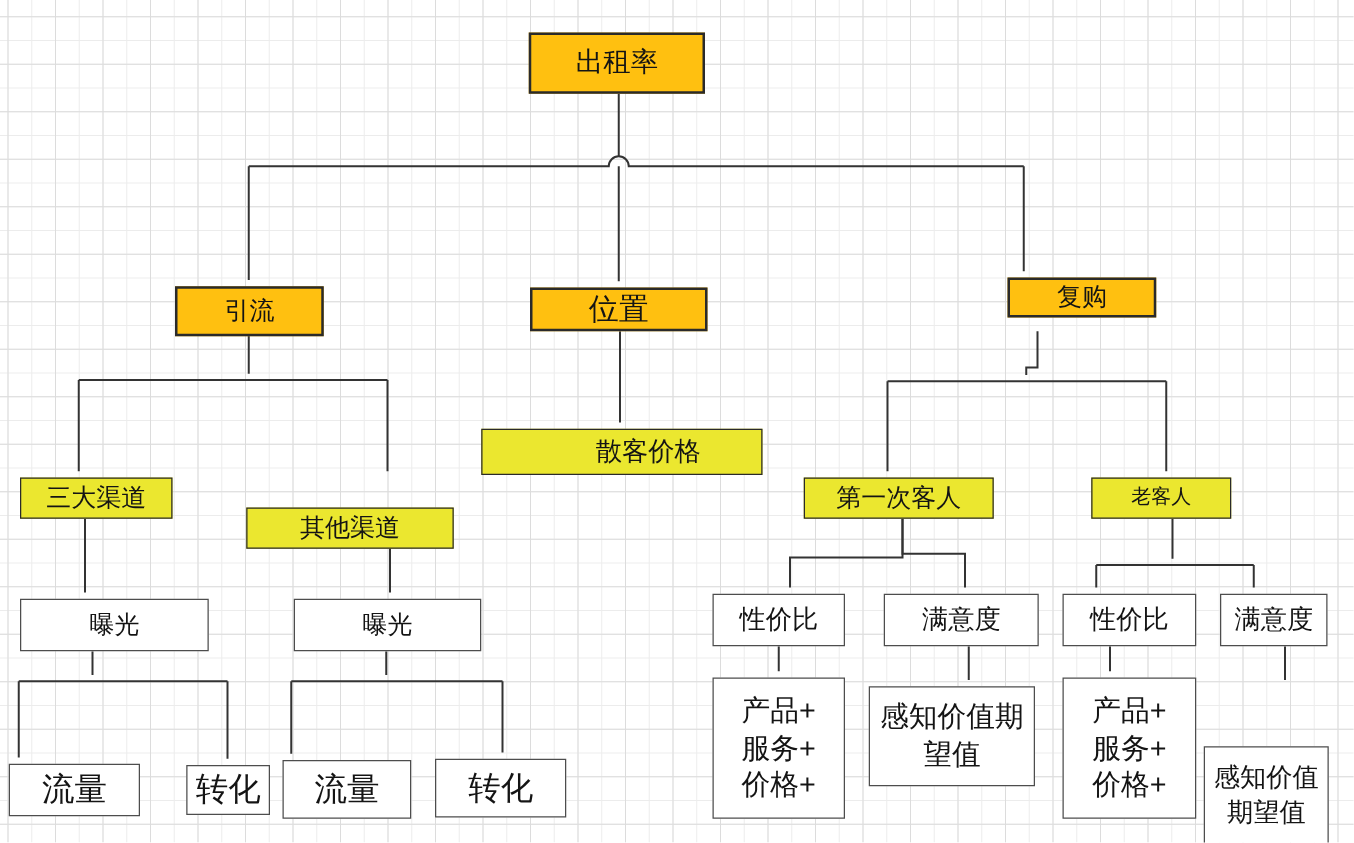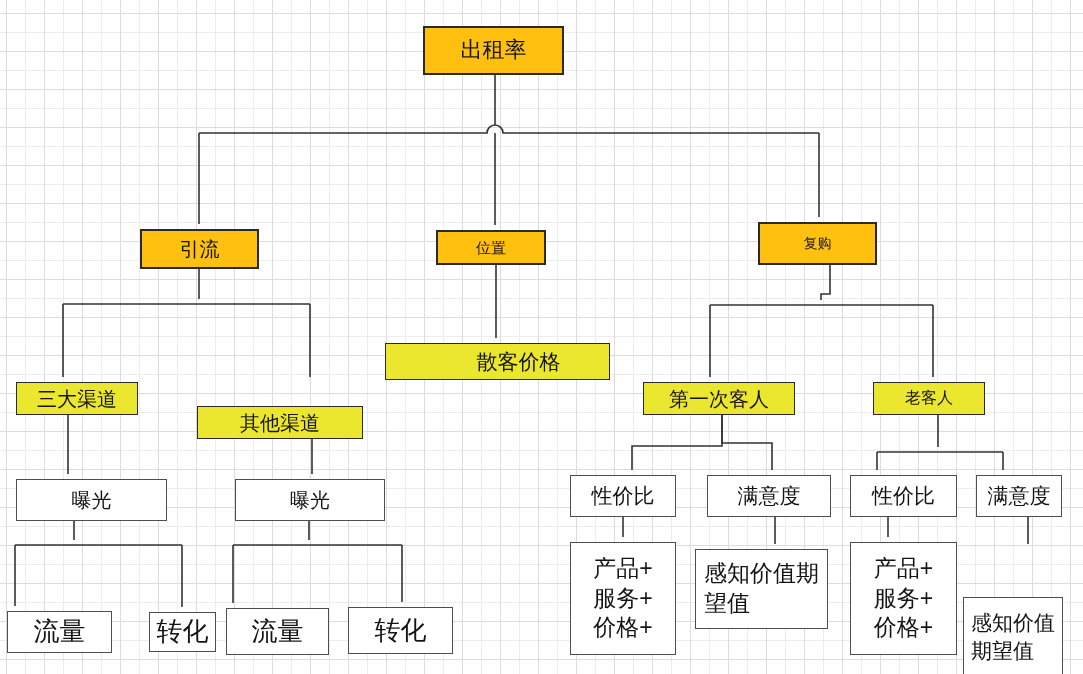--- a/index.html
+++ b/index.html
@@ -16,21 +16,21 @@
       linear-gradient(#ececec 1px, transparent 1px),
       linear-gradient(90deg, #ececec 1px, transparent 1px);
     background-size:38px 38px,38px 38px,19px 19px,19px 19px;
     background-position:6px 13px;
   }
   #connector-layer{position:absolute;left:0;top:0;z-index:2;}
   #connector-layer path{fill:none;stroke-width:1.6px;}
   .node{
     position:absolute;z-index:3;box-sizing:border-box;
     display:flex;align-items:center;justify-content:center;
-    text-align:left;white-space:pre-line;line-height:1.3;
+    text-align:center;white-space:pre-line;line-height:1.3;
     color:#141414;padding:1px 2px;cursor:default;
   }
   .node.orange{border:2px solid #2a2a2a;}
   .node.yellow{border:1.5px solid #2a2a2a;}
   .node.white{border:1.5px solid #4d4d4d;background:#ffffff;}
 </style>
 </head>
 <body>
 
 <div id="canvas">
@@ -70,22 +70,22 @@
       <path d="M877 452 L1003 452" stroke="#333333"></path>
       <path d="M877 452 L877 470" stroke="#333333" marker-end="url(#arrowhead)"></path>
       <path d="M1003 452 L1003 470" stroke="#333333" marker-end="url(#arrowhead)"></path>
       <path d="M623 517 L623 537" stroke="#333333" marker-end="url(#arrowhead)"></path>
       <path d="M775 517 L775 544" stroke="#333333" marker-end="url(#arrowhead)"></path>
       <path d="M888 517 L888 537" stroke="#333333" marker-end="url(#arrowhead)"></path>
       <path d="M1028 517 L1028 544" stroke="#333333" marker-end="url(#arrowhead)"></path>
     </svg>
 <div class="node orange" style="left: 423px; top: 26px; width: 141px; height: 49px; font-size: 22px; background: rgb(255, 192, 16);">出租率</div>
     <div class="node orange" style="left: 140px; top: 229px; width: 119px; height: 40px; font-size: 20px; background: rgb(255, 192, 16);">引流</div>
-    <div class="node orange" style="left: 436px; top: 230px; width: 110px; height: 35px; font-size: 15px; background: rgb(255, 192, 16);">位置</div>
-    <div class="node orange" style="left: 758px; top: 222px; width: 119px; height: 43px; font-size: 14px; background: rgb(255, 192, 16);">复购</div>
+    <div class="node orange" style="left: 424px; top: 230px; width: 142px; height: 35px; font-size: 24px; background: rgb(255, 192, 16);">位置</div>
+    <div class="node orange" style="left: 806px; top: 222px; width: 119px; height: 32px; font-size: 20px; background: rgb(255, 192, 16);">复购</div>
     <div class="node yellow" style="left: 385px; top: 343px; width: 225px; height: 37px; font-size: 21px; background: rgb(235, 231, 47); padding-left: 44px;">散客价格</div>
     <div class="node yellow" style="left: 16px; top: 382px; width: 122px; height: 33px; font-size: 20px; background: rgb(235, 231, 47);">三大渠道</div>
     <div class="node yellow" style="left: 197px; top: 382px; width: 166px; height: 33px; font-size: 20px; background: rgb(235, 231, 47); margin-top: 24px;">其他渠道</div>
     <div class="node yellow" style="left: 643px; top: 382px; width: 152px; height: 33px; font-size: 20px; background: rgb(235, 231, 47);">第一次客人</div>
     <div class="node yellow" style="left: 873px; top: 382px; width: 112px; height: 33px; font-size: 16px; background: rgb(235, 231, 47);">老客人</div>
     <div class="node white" style="left: 16px; top: 479px; width: 151px; height: 42px; font-size: 20px;">曝光</div>
     <div class="node white" style="left: 235px; top: 479px; width: 150px; height: 42px; font-size: 20px;">曝光</div>
     <div class="node white" style="left: 7px; top: 611px; width: 105px; height: 42px; font-size: 26px;">流量</div>
     <div class="node white" style="left: 149px; top: 612px; width: 67px; height: 40px; font-size: 26px;">转化</div>
     <div class="node white" style="left: 226px; top: 608px; width: 103px; height: 47px; font-size: 26px;">流量</div>

